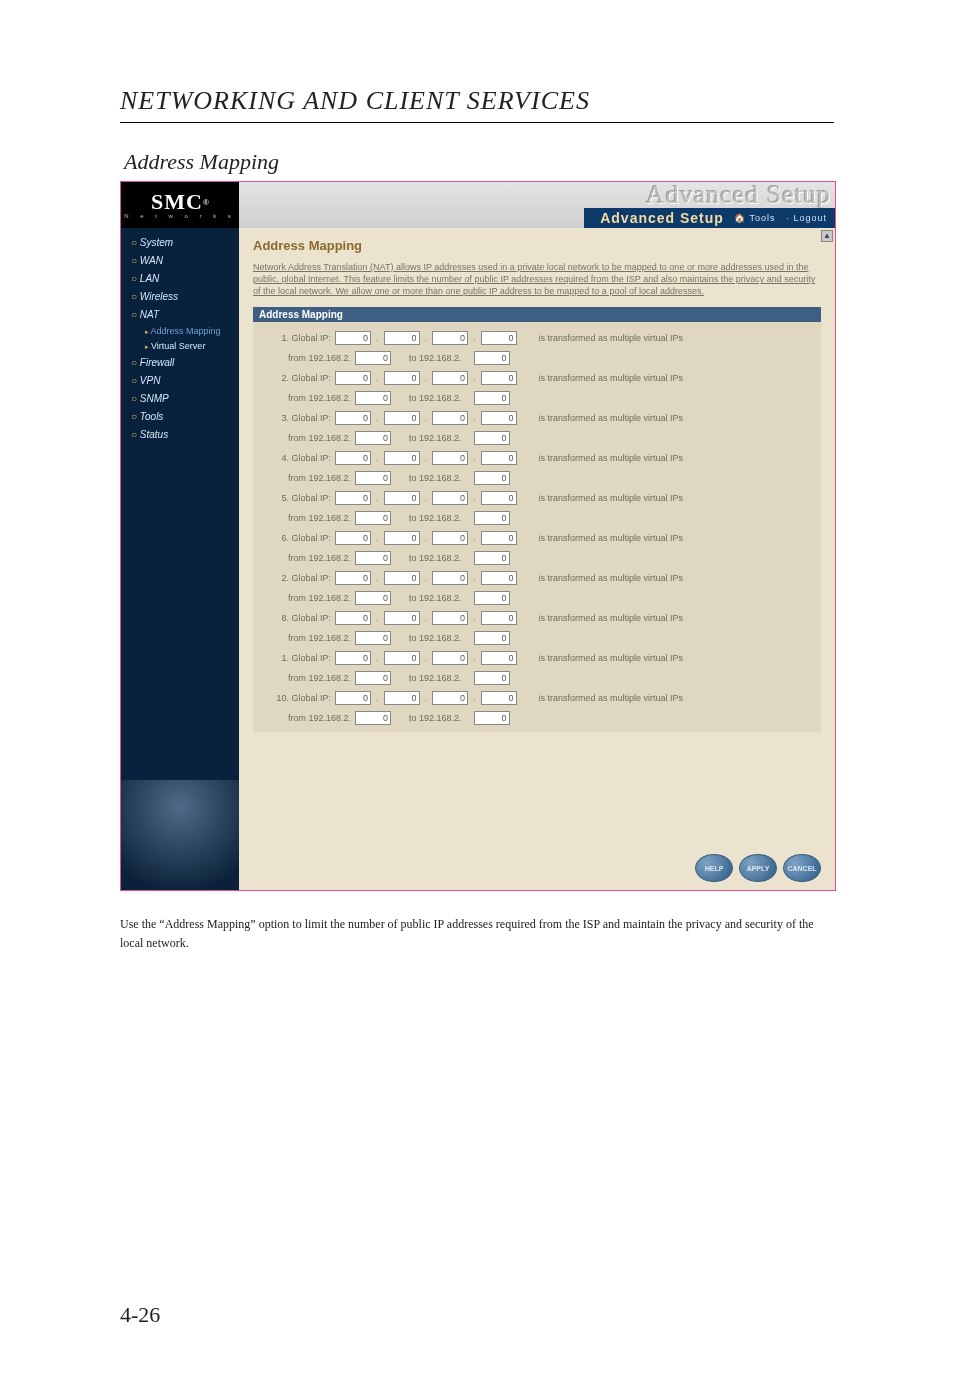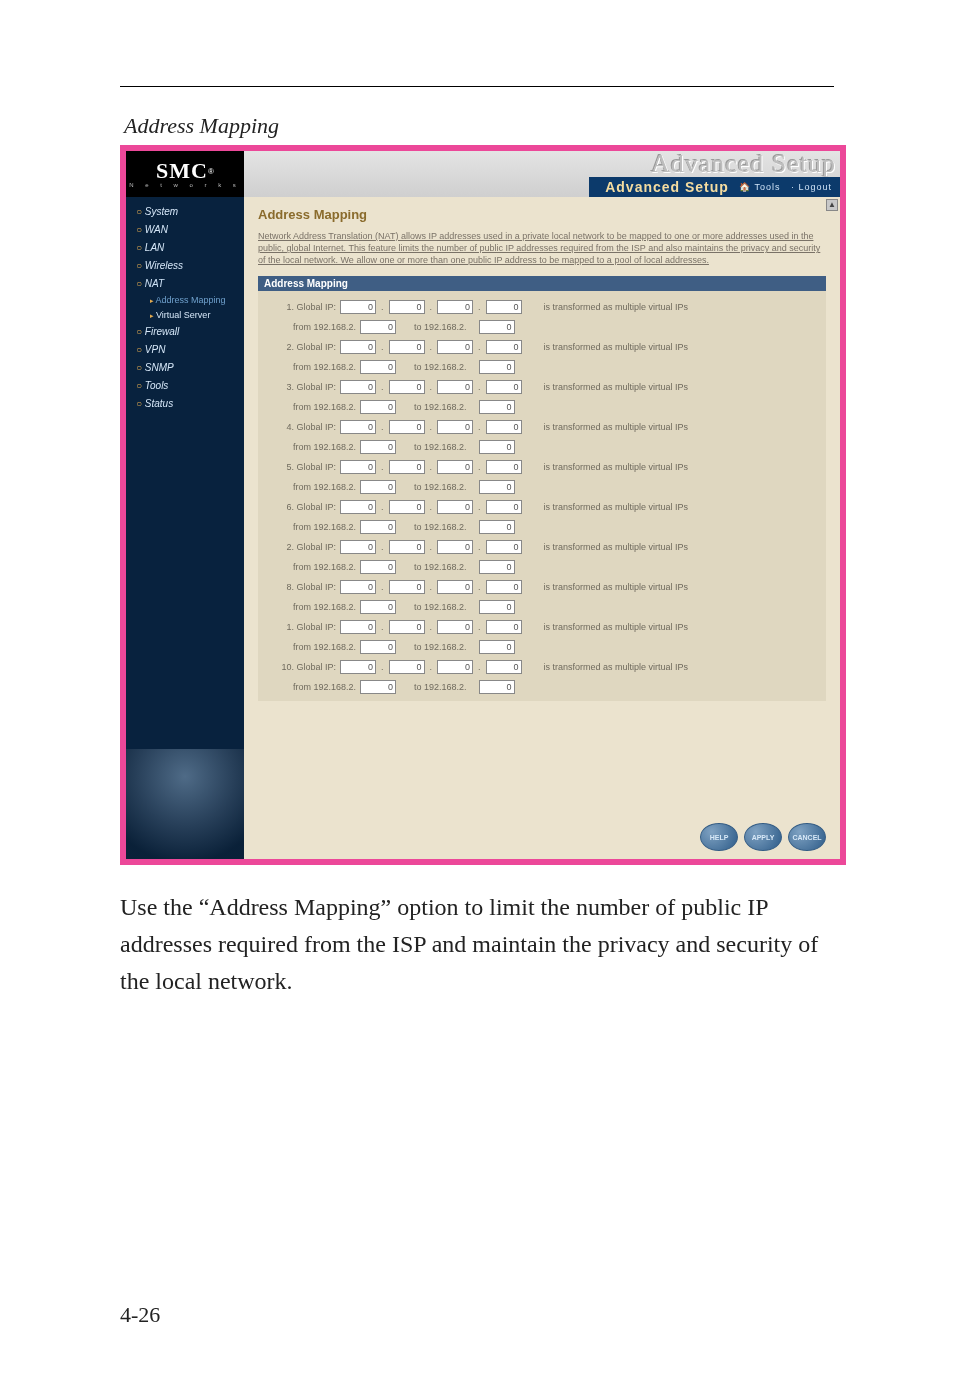--- a/index.html
+++ b/index.html
@@ -1,24 +1,24 @@
 <!DOCTYPE html>
 <html><head>
 <meta charset="utf-8">
 <style>
   html,body{margin:0;padding:0;background:#fff;}
   body{font-family:Georgia,'Times New Roman',serif;color:#222;width:954px;height:1388px;position:relative;}
   .page{padding:86px 120px 0 120px;}
   .heading{font-style:italic;font-variant:small-caps;font-size:26px;letter-spacing:1px;margin-bottom:6px;}
   .hr{border-top:1px solid #000;margin-bottom:26px;}
   .subheading{font-style:italic;font-size:22px;margin:0 0 6px 4px;}
-  .paragraph{font-size:24px;line-height:1.55;margin-top:24px;}
+  .paragraph{font-size:12px;line-height:1.55;margin-top:24px;}
   .pagenum{position:absolute;left:120px;bottom:60px;font-size:22px;}
   
-  .shot{border:6px solid #ec4899;font-family:Verdana,Arial,sans-serif;font-size:10px;color:#777;width:714px;}
+  .shot{border:1px solid #ec4899;font-family:Verdana,Arial,sans-serif;font-size:10px;color:#777;width:714px;}
   .shot-top{display:flex;align-items:stretch;height:46px;background:#e7e7e7;}
   .logo-cell{width:118px;background:#000;color:#fff;display:flex;flex-direction:column;align-items:center;justify-content:center;}
   .logo-txt{font-family:'Times New Roman',serif;font-weight:bold;font-size:22px;letter-spacing:1px;line-height:1;}
   .logo-sub{font-size:6px;letter-spacing:5px;color:#bbb;}
   .banner{flex:1;position:relative;background:linear-gradient(#e4e4e4,#cfcfcf);overflow:hidden;}
   .banner-ghost{position:absolute;right:4px;top:-2px;font-family:'Times New Roman',serif;font-size:26px;color:#bdbdbd;letter-spacing:1px;text-shadow:1px 1px 0 #fff,-1px -1px 0 #999;}
   .banner-bar{position:absolute;right:0;bottom:0;display:flex;align-items:center;gap:10px;padding:2px 8px 2px 16px;background:#0c3a6b;color:#f4dca0;font-size:14px;font-weight:bold;letter-spacing:1px;}
   .banner-links{font-size:9px;font-weight:normal;color:#cfe3f7;white-space:nowrap;}
   .shot-body{display:flex;}
   .sidebar{width:118px;background:#08223e;color:#d6e7f8;font-size:10px;line-height:1.2;padding:6px 0 0 0;position:relative;min-height:640px;}
@@ -39,20 +39,21 @@
   .inp{display:inline-block;width:30px;height:12px;border:1px solid #888;background:#fff;color:#555;font-size:9px;padding:0 2px;line-height:12px;}
   .dot{margin:0 1px;}
   .footer-btns{position:absolute;right:14px;bottom:8px;display:flex;gap:6px;}
   .fbtn{width:36px;height:26px;border-radius:50%;background:radial-gradient(circle at 30% 30%,#7fa2c2,#2d5b88);display:flex;align-items:center;justify-content:center;color:#d7e8f7;font-size:7px;font-weight:bold;border:1px solid #355d85;}
   .scroll-up{position:absolute;right:2px;top:2px;width:10px;height:10px;background:#c8c8c8;border:1px solid #888;font-size:8px;text-align:center;line-height:9px;color:#444;}
 </style>
 </head>
 <body>
 
 <div class="page">
+  <div class="heading">NETWORKING AND CLIENT SERVICES</div>
   <div class="hr"></div>
   <div class="subheading">Address Mapping</div>
 
   <div class="shot">
     <div class="shot-top">
       <div class="logo-cell">
         <div>
           <span class="logo-txt">SMC</span><sup style="font-size:8px">®</sup>
         </div>
         <div class="logo-sub">N e t w o r k s</div>

